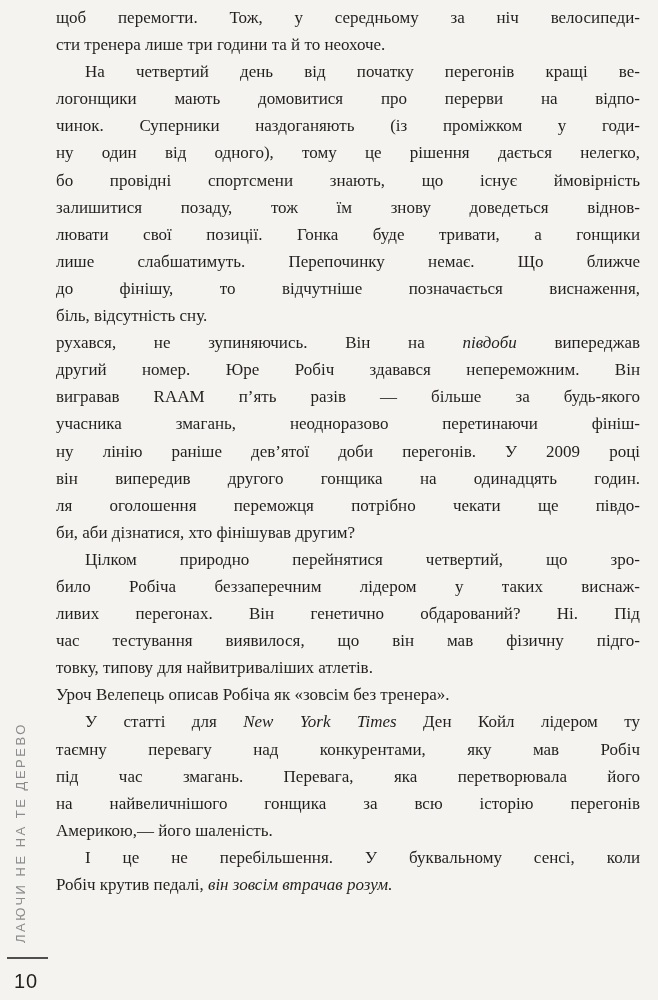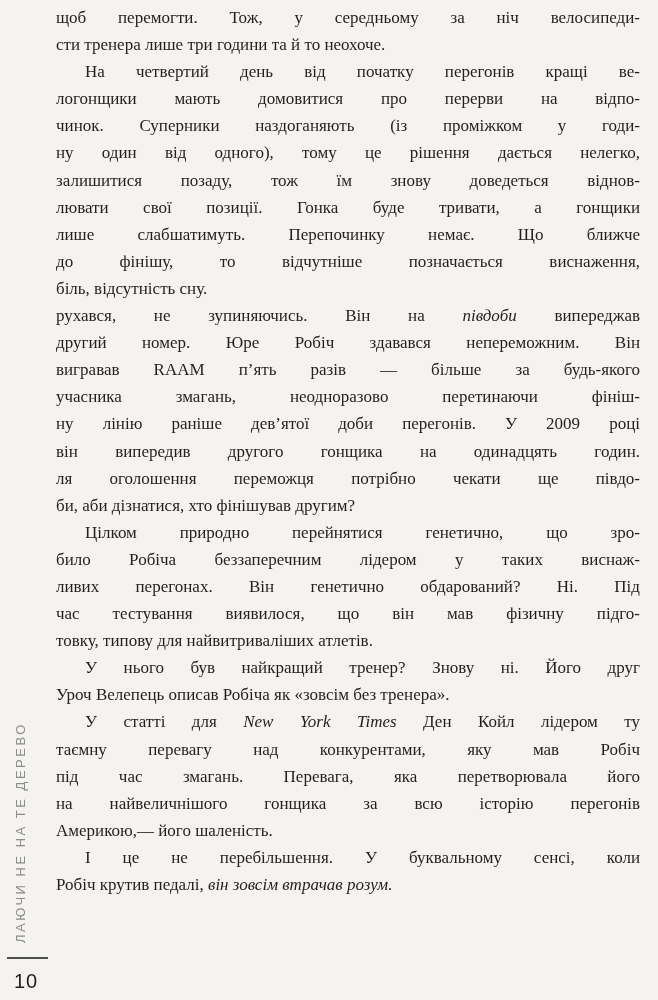--- a/index.html
+++ b/index.html
@@ -65,39 +65,39 @@
   <div class="margin-title">ЛАЮЧИ НЕ НА ТЕ ДЕРЕВО</div>
   <div class="page-rule"></div>
   <div class="page-number">10</div>
   <div class="body-text">
       <div class="bodyline"><span>щоб перемогти. Тож, у середньому за ніч велосипеди-</span></div>
       <div class="bodyline end"><span>сти тренера лише три години та й то неохоче.</span></div>
       <div class="bodyline ind"><span>На четвертий день від початку перегонів кращі ве-</span></div>
       <div class="bodyline"><span>логонщики мають домовитися про перерви на відпо-</span></div>
       <div class="bodyline"><span>чинок. Суперники наздоганяють (із проміжком у годи-</span></div>
       <div class="bodyline"><span>ну один від одного), тому це рішення дається нелегко,</span></div>
+      <div class="bodyline"><span>бо провідні спортсмени знають, що існує ймовірність</span></div>
       <div class="bodyline"><span>залишитися позаду, тож їм знову доведеться віднов-</span></div>
       <div class="bodyline"><span>лювати свої позиції. Гонка буде тривати, а гонщики</span></div>
       <div class="bodyline"><span>лише слабшатимуть. Перепочинку немає. Що ближче</span></div>
       <div class="bodyline"><span>до фінішу, то відчутніше позначається виснаження,</span></div>
       <div class="bodyline end"><span>біль, відсутність сну.</span></div>
       <div class="bodyline"><span>рухався, не зупиняючись. Він на </span><i>півдоби</i><span> випереджав</span></div>
       <div class="bodyline"><span>другий номер. Юре Робіч здавався непереможним. Він</span></div>
       <div class="bodyline"><span>вигравав RAAM п’ять разів — більше за будь-якого</span></div>
       <div class="bodyline"><span>учасника змагань, неодноразово перетинаючи фініш-</span></div>
       <div class="bodyline"><span>ну лінію раніше дев’ятої доби перегонів. У 2009 році</span></div>
       <div class="bodyline"><span>він випередив другого гонщика на одинадцять годин.</span></div>
       <div class="bodyline"><span>ля оголошення переможця потрібно чекати ще півдо-</span></div>
       <div class="bodyline end"><span>би, аби дізнатися, хто фінішував другим?</span></div>
-      <div class="bodyline ind"><span>Цілком природно перейнятися генетично, що зро-</span></div>
+      <div class="bodyline ind"><span>Цілком природно перейнятися четвертий, що зро-</span></div>
       <div class="bodyline"><span>било Робіча беззаперечним лідером у таких виснаж-</span></div>
       <div class="bodyline"><span>ливих перегонах. Він генетично обдарований? Ні. Під</span></div>
       <div class="bodyline"><span>час тестування виявилося, що він мав фізичну підго-</span></div>
       <div class="bodyline end"><span>товку, типову для найвитриваліших атлетів.</span></div>
-      <div class="bodyline ind"><span>У нього був найкращий тренер? Знову ні. Його друг</span></div>
       <div class="bodyline end"><span>Уроч Велепець описав Робіча як «зовсім без тренера».</span></div>
       <div class="bodyline ind"><span>У статті для </span><i>New York Times</i><span> Ден Койл лідером ту</span></div>
       <div class="bodyline"><span>таємну перевагу над конкурентами, яку мав Робіч</span></div>
       <div class="bodyline"><span>під час змагань. Перевага, яка перетворювала його</span></div>
       <div class="bodyline"><span>на найвеличнішого гонщика за всю історію перегонів</span></div>
       <div class="bodyline end"><span>Америкою,— його шаленість.</span></div>
       <div class="bodyline ind"><span>І це не перебільшення. У буквальному сенсі, коли</span></div>
       <div class="bodyline end"><span>Робіч крутив педалі, </span><i>він зовсім втрачав розум.</i></div>
     </div>
 </div>

